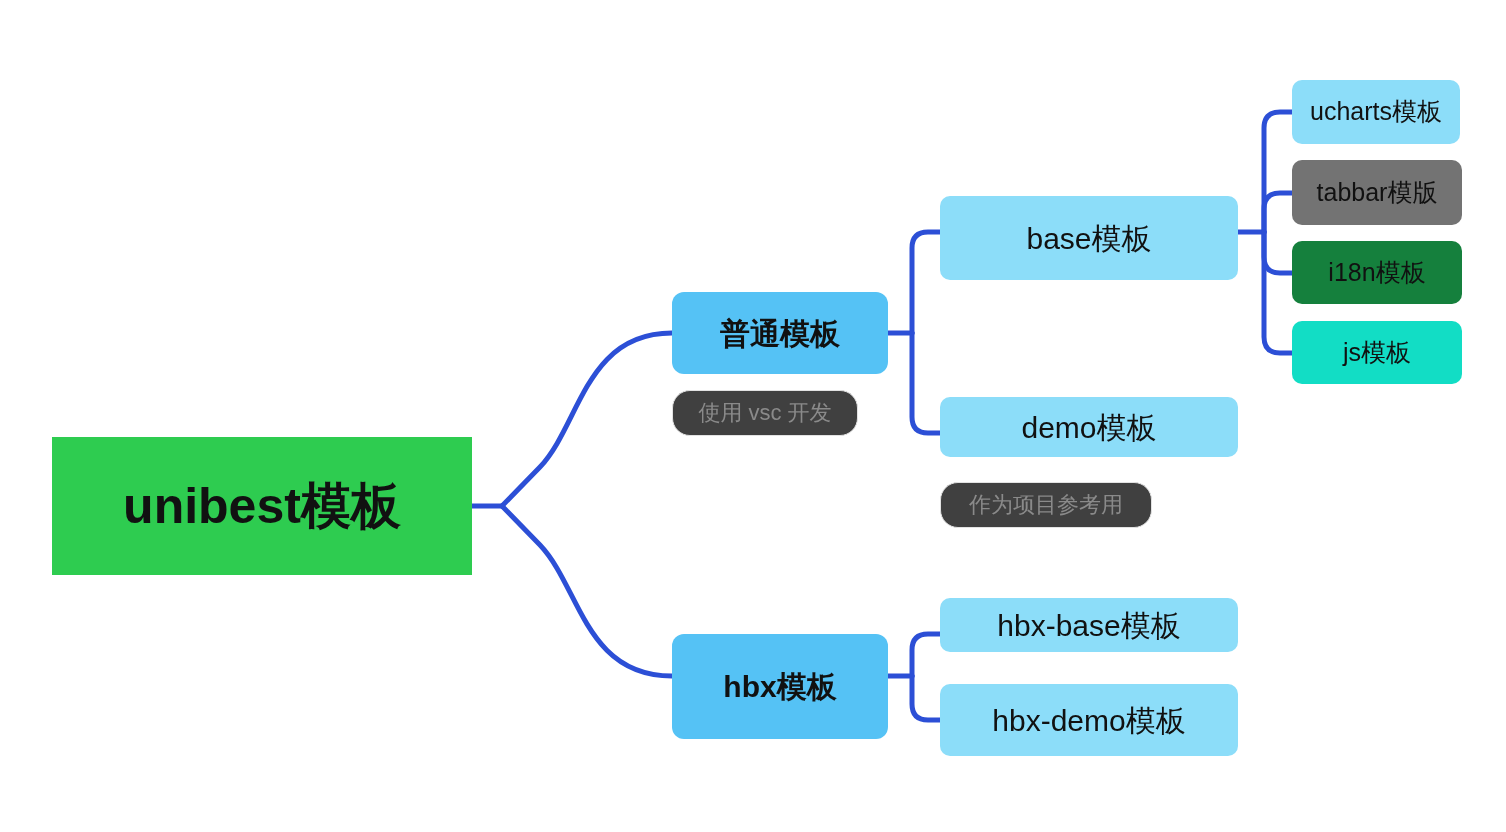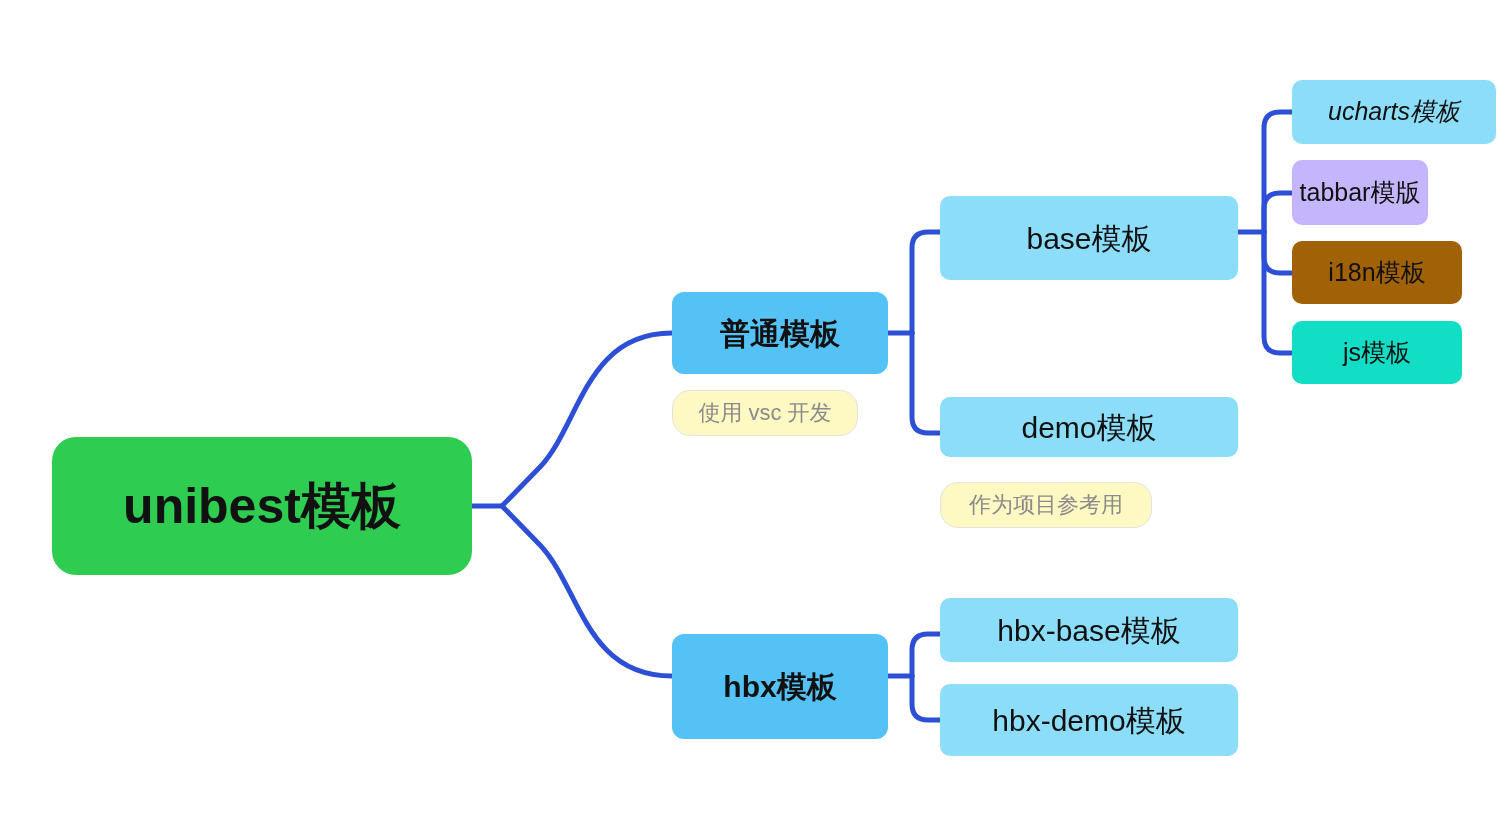--- a/index.html
+++ b/index.html
@@ -32,38 +32,38 @@
     display: flex;
     align-items: center;
     justify-content: center;
     text-align: center;
     color: #111111;
     line-height: 1.1;
     white-space: nowrap;
     user-select: none;
   }
   .node.root {
-    border-radius: 24px;
+    border-radius: 0;
     font-weight: bold;
   }
   .node.branch {
     border-radius: 12px;
     font-weight: bold;
   }
   .node.leaf {
     border-radius: 10px;
     font-weight: normal;
   }
   .note {
     position: absolute;
     box-sizing: border-box;
     display: flex;
     align-items: center;
     justify-content: center;
-    background: #fef9c3;
+    background: #404040;
     border: 1.5px solid #e2e2e2;
     border-radius: 18px;
     color: #8a8a8a;
     white-space: nowrap;
     user-select: none;
   }
 </style>
 </head>
 <body>
 
@@ -109,41 +109,41 @@
   </div>
 
   <div class="node leaf" style="left:940px; top:397px; width:298px; height:60px; background:#8cddf9; font-size:30px;">
     <span>demo模板</span>
   </div>
 
   <div class="note" style="left:940px; top:482px; width:212px; height:46px; font-size:22px;">
     <span>作为项目参考用</span>
   </div>
 
-  <div class="node leaf" style="left:1292px; top:80px; width:204px; height:64px; background:#8cddf9; font-size:25px;font-style:italic;">
+  <div class="node leaf" style="left:1292px; top:80px; width:168px; height:64px; background:#8cddf9; font-size:25px;">
     <span>ucharts模板</span>
   </div>
 
-  <div class="node leaf" style="left:1292px; top:160px; width:136px; height:65px; background:#c4b5fd; font-size:25px;">
+  <div class="node leaf" style="left:1292px; top:160px; width:170px; height:65px; background:#737373; font-size:25px;">
     <span>tabbar模版</span>
   </div>
 
-  <div class="node leaf" style="left:1292px; top:241px; width:170px; height:63px; background:#a16207; font-size:25px;">
+  <div class="node leaf" style="left:1292px; top:241px; width:170px; height:63px; background:#15803d; font-size:25px;">
     <span>i18n模板</span>
   </div>
 
   <div class="node leaf" style="left:1292px; top:321px; width:170px; height:63px; background:#12ddc5; font-size:25px;">
     <span>js模板</span>
   </div>
 
   <div class="node branch" style="left:672px; top:634px; width:216px; height:105px; background:#55c2f5; font-size:30px;">
     <span>hbx模板</span>
   </div>
 
-  <div class="node leaf" style="left:940px; top:598px; width:298px; height:64px; background:#8cddf9; font-size:30px;">
+  <div class="node leaf" style="left:940px; top:598px; width:298px; height:54px; background:#8cddf9; font-size:30px;">
     <span>hbx-base模板</span>
   </div>
 
   <div class="node leaf" style="left:940px; top:684px; width:298px; height:72px; background:#8cddf9; font-size:30px;">
     <span>hbx-demo模板</span>
   </div>
 
 </div>
 
 </body></html>

